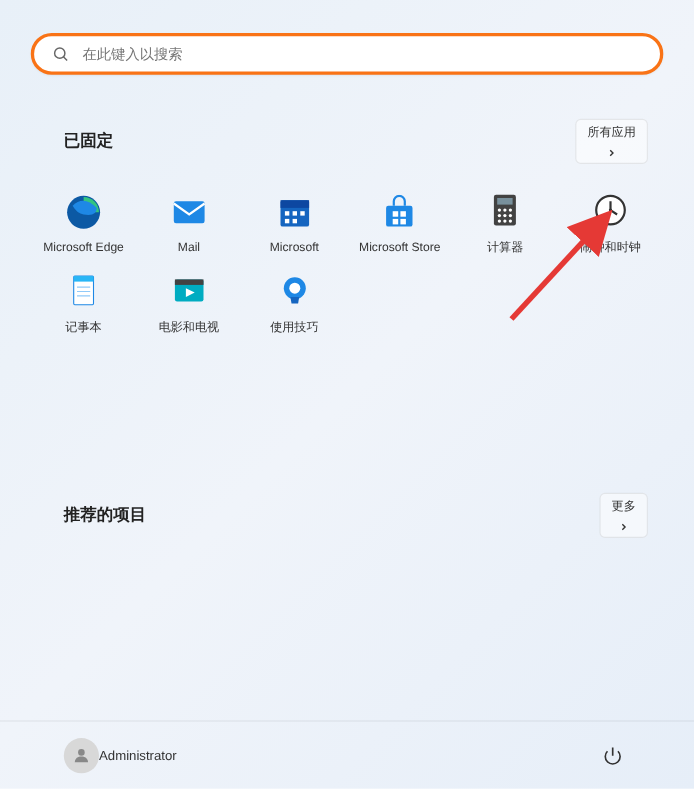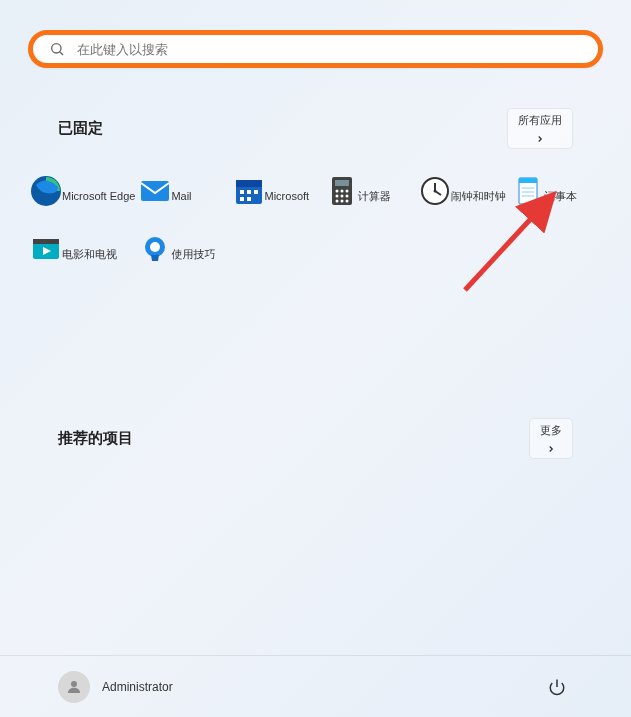--- a/index.html
+++ b/index.html
@@ -23,21 +23,21 @@
       flex-direction: column;
     }
     .search-container {
       margin-top: 30px;
       margin-bottom: 28px;
     }
     .search-box {
       width: 100%;
       height: 38px;
       background: #ffffff;
-      border: 5px solid #f97316;
+      border: 3px solid #f97316;
       border-radius: 19px;
       display: flex;
       align-items: center;
       padding: 0 16px;
       box-shadow: 0 1px 2px rgba(0,0,0,0.05);
     }
     .search-icon {
       width: 16px;
       height: 16px;
       color: #666;
@@ -49,21 +49,21 @@
       outline: none;
       font-size: 13px;
       color: #666;
       flex: 1;
       background: transparent;
     }
     .section-header {
       display: flex;
       justify-content: space-between;
       align-items: center;
-      margin: 12px 30px 20px 30px;
+      margin: 12px 14px 20px 30px;
     }
     .section-title {
       font-size: 15px;
       font-weight: 600;
       color: #222;
     }
     .pill-button {
       background: rgba(255,255,255,0.5);
       border: 1px solid rgba(0,0,0,0.08);
       border-radius: 5px;
@@ -81,25 +81,26 @@
       height: 10px;
     }
     .app-grid {
       display: grid;
       grid-template-columns: repeat(6, 1fr);
       gap: 4px 0;
       padding: 0 0px;
     }
     .app-tile {
       display: flex;
-      flex-direction: row;
+      flex-direction: column;
       align-items: center;
       padding: 6px 2px;
       cursor: pointer;
       border-radius: 4px;
+      justify-content: center;
     }
     .app-icon {
       width: 32px;
       height: 32px;
       margin-bottom: 10px;
       display: flex;
       align-items: center;
       justify-content: center;
     }
     .app-label {
@@ -119,21 +120,20 @@
       height: 62px;
       border-top: 1px solid rgba(0,0,0,0.08);
       display: flex;
       align-items: center;
       justify-content: space-between;
       padding: 0 58px;
     }
     .user-area {
       display: flex;
       align-items: center;
-      gap: 12px;
       cursor: pointer;
     }
     .avatar {
       width: 32px;
       height: 32px;
       border-radius: 50%;
       background: #d8d8d8;
       display: flex;
       align-items: center;
       justify-content: center;
@@ -222,20 +222,33 @@
             <rect x="3" y="5" width="26" height="24" rx="2" fill="#1565C0"></rect>
             <rect x="3" y="5" width="26" height="7" fill="#0D47A1"></rect>
             <rect x="7" y="15" width="4" height="4" fill="#fff"></rect>
             <rect x="14" y="15" width="4" height="4" fill="#fff"></rect>
             <rect x="21" y="15" width="4" height="4" fill="#fff"></rect>
             <rect x="7" y="22" width="4" height="4" fill="#fff"></rect>
             <rect x="14" y="22" width="4" height="4" fill="#fff"></rect>
           </svg>
       </div>
       <div class="app-label">Microsoft</div>
+    </div>
+    <div class="app-tile">
+      <div class="app-icon">
+        <svg viewBox="0 0 32 32">
+            <rect x="4" y="10" width="24" height="19" rx="2" fill="#1E88E5"></rect>
+            <path d="M11 10 V6 a5 5 0 0 1 10 0 V10" stroke="#1E88E5" stroke-width="2" fill="none"></path>
+            <rect x="10" y="15" width="5" height="5" fill="#fff"></rect>
+            <rect x="17" y="15" width="5" height="5" fill="#fff"></rect>
+            <rect x="10" y="22" width="5" height="5" fill="#fff"></rect>
+            <rect x="17" y="22" width="5" height="5" fill="#fff"></rect>
+          </svg>
+      </div>
+      <div class="app-label">Microsoft Store</div>
     </div>
 
     <div class="app-tile">
       <div class="app-icon">
         <svg viewBox="0 0 32 32">
             <rect x="6" y="2" width="20" height="28" rx="2" fill="#424242"></rect>
             <rect x="9" y="5" width="14" height="6" fill="#78909C"></rect>
             <circle cx="11" cy="16" r="1.5" fill="#fff"></circle>
             <circle cx="16" cy="16" r="1.5" fill="#fff"></circle>
             <circle cx="21" cy="16" r="1.5" fill="#fff"></circle>

